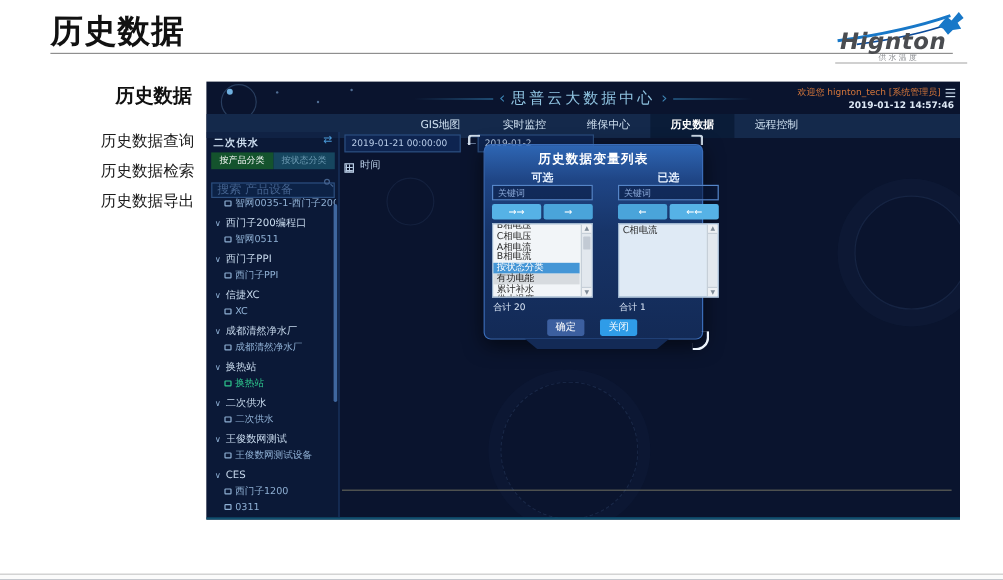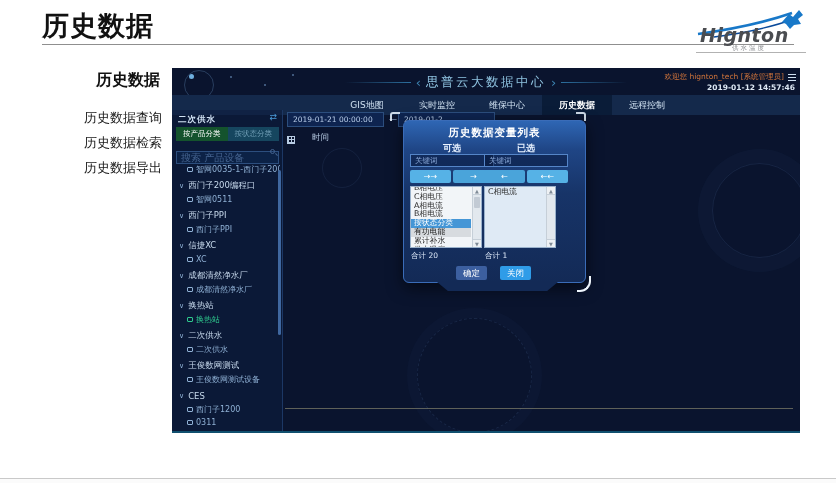--- a/index.html
+++ b/index.html
@@ -55,21 +55,21 @@
   .t-child { height:13px; display:flex; align-items:center; gap:3px; padding-left:15px; font-size:8px; color:#8fb0d4; cursor:pointer; white-space:nowrap; }
   .t-child.selected { color:#2ec98e; }
   .chev { font-size:7px; color:#8fb0d4; line-height:8px; }
   .dev-icon { width:6px; height:5px; border:1px solid currentColor; border-radius:1px; flex:none; }
   .pscroll { position:absolute; right:1px; top:60px; width:3px; height:165px; background:#3f679f; border-radius:2px; }
 
   
   .date-input { position:absolute; top:44px; height:15px; width:97px; background:#0e2450; border:1px solid #2c4e7e; color:#b8cce8; font-size:7.5px; padding:0 5px; font-family:inherit; }
   .d1 { left:115px; } .d2 { left:226px; }
   .dsep { position:absolute; left:217px; top:47px; color:#8aa0c0; font-size:8px; }
-  .thead { position:absolute; left:115px; top:64px; display:flex; align-items:flex-end; gap:17px; font-size:8.5px; color:#b8cce4; }
+  .thead { position:absolute; left:115px; top:64px; display:flex; align-items:flex-end; gap:5px; font-size:8.5px; color:#b8cce4; }
   .grid-icon { width:8px; height:8px; border:1px solid #b8cce4;
     background:repeating-linear-gradient(0deg,#b8cce4 0 1px,transparent 1px 3px),repeating-linear-gradient(90deg,#b8cce4 0 1px,transparent 1px 3px); }
   .divider { position:absolute; left:113px; top:340px; width:508px; height:1px; background:#6e6e60; opacity:.85; }
   .ring { position:absolute; border-radius:50%; pointer-events:none; }
   .ring1 { left:540px; top:95px; width:95px; height:95px; border:1px solid rgba(110,150,210,.13); box-shadow:0 0 0 14px rgba(70,110,180,.05); }
   .ring2 { left:245px; top:250px; width:115px; height:115px; border:1px dashed rgba(110,150,210,.15); box-shadow:0 0 0 10px rgba(70,110,180,.04); }
   .ring3 { left:150px; top:80px; width:40px; height:40px; border:1px solid rgba(110,150,210,.1); }
 
   
   .corner { position:absolute; pointer-events:none; }
@@ -78,28 +78,28 @@
   .c-br { left:405px; top:208px; width:14px; height:16px; border-right:2.5px solid #eef5fc; border-bottom:2.5px solid #eef5fc; border-bottom-right-radius:11px; z-index:11; }
 
   
   .modal { position:absolute; left:231px; top:52px; width:183px; height:163px; z-index:10;
     background:linear-gradient(180deg,#2e66b4 0%,#1f4585 18%,#173468 45%,#132a56 100%);
     border:1px solid #3a6cb8; border-radius:6px; box-shadow:0 5px 16px rgba(0,0,0,.55); }
   .chin { position:absolute; left:265px; top:214px; width:121px; height:9px; background:#132a56; z-index:10;
     clip-path:polygon(0 0,100% 0,91% 100%,9% 100%); }
   .m-title { position:absolute; left:0; right:0; top:5px; text-align:center; font-size:10.5px; font-weight:bold; color:#ffffff; letter-spacing:1px; }
   .m-col { position:absolute; top:0; width:84px; height:100%; }
-  .m-left { left:6px; } .m-right { left:80px; }
+  .m-left { left:6px; } .m-right { left:111px; }
   .m-head { position:absolute; left:0; right:0; top:21px; text-align:center; font-size:9px; font-weight:bold; color:#e8f2ff; }
   .m-input { position:absolute; left:0; top:33px; width:84px; height:13px; background:rgba(8,24,60,.55); border:1px solid #5585c8; color:#cfe0f8; font-size:7.5px; padding:0 4px; font-family:inherit; }
   .m-input::placeholder { color:#8aa8d8; }
   .m-btnrow { position:absolute; left:0; top:49px; width:84px; height:13px; display:flex; gap:2px; }
   .m-tbtn { flex:1; text-align:center; line-height:13px; font-size:8px; color:#fff; background:#4aa4da; border-radius:2px; cursor:pointer; }
   .m-tbtn.lt { background:#56b2e6; }
-  .m-list { position:absolute; left:0; top:65px; width:72px; height:62px; background:#f2f5f8; border:1px solid #9ab2cc; overflow:hidden; }
+  .m-list { position:absolute; left:0; top:65px; width:84px; height:62px; background:#f2f5f8; border:1px solid #9ab2cc; overflow:hidden; }
   .m-list.sel-bg { background:#dfeaf5; }
   .m-items { position:absolute; left:0; top:-3px; right:10px; }
   .m-items.flush { top:1px; }
   .m-item { height:8.8px; line-height:8.8px; font-size:7.8px; color:#2a2a2a; padding-left:3px; white-space:nowrap; cursor:pointer; }
   .m-item.sel-blue { background:#4596d6; color:#fff; }
   .m-item.sel-light { background:#d7dbdf; color:#1a1a1a; }
   .sbv { position:absolute; right:0; top:0; bottom:0; width:9px; background:#e2e8ee; border-left:1px solid #c6cfd8; }
   .sbv .a { position:absolute; left:0; width:8px; height:8px; background:#eef1f4; color:#7e8a96; font-size:5px; line-height:8px; text-align:center; cursor:pointer; }
   .sbv .up { top:0; border-bottom:1px solid #c6cfd8; }
   .sbv .dn { bottom:0; border-top:1px solid #c6cfd8; }

